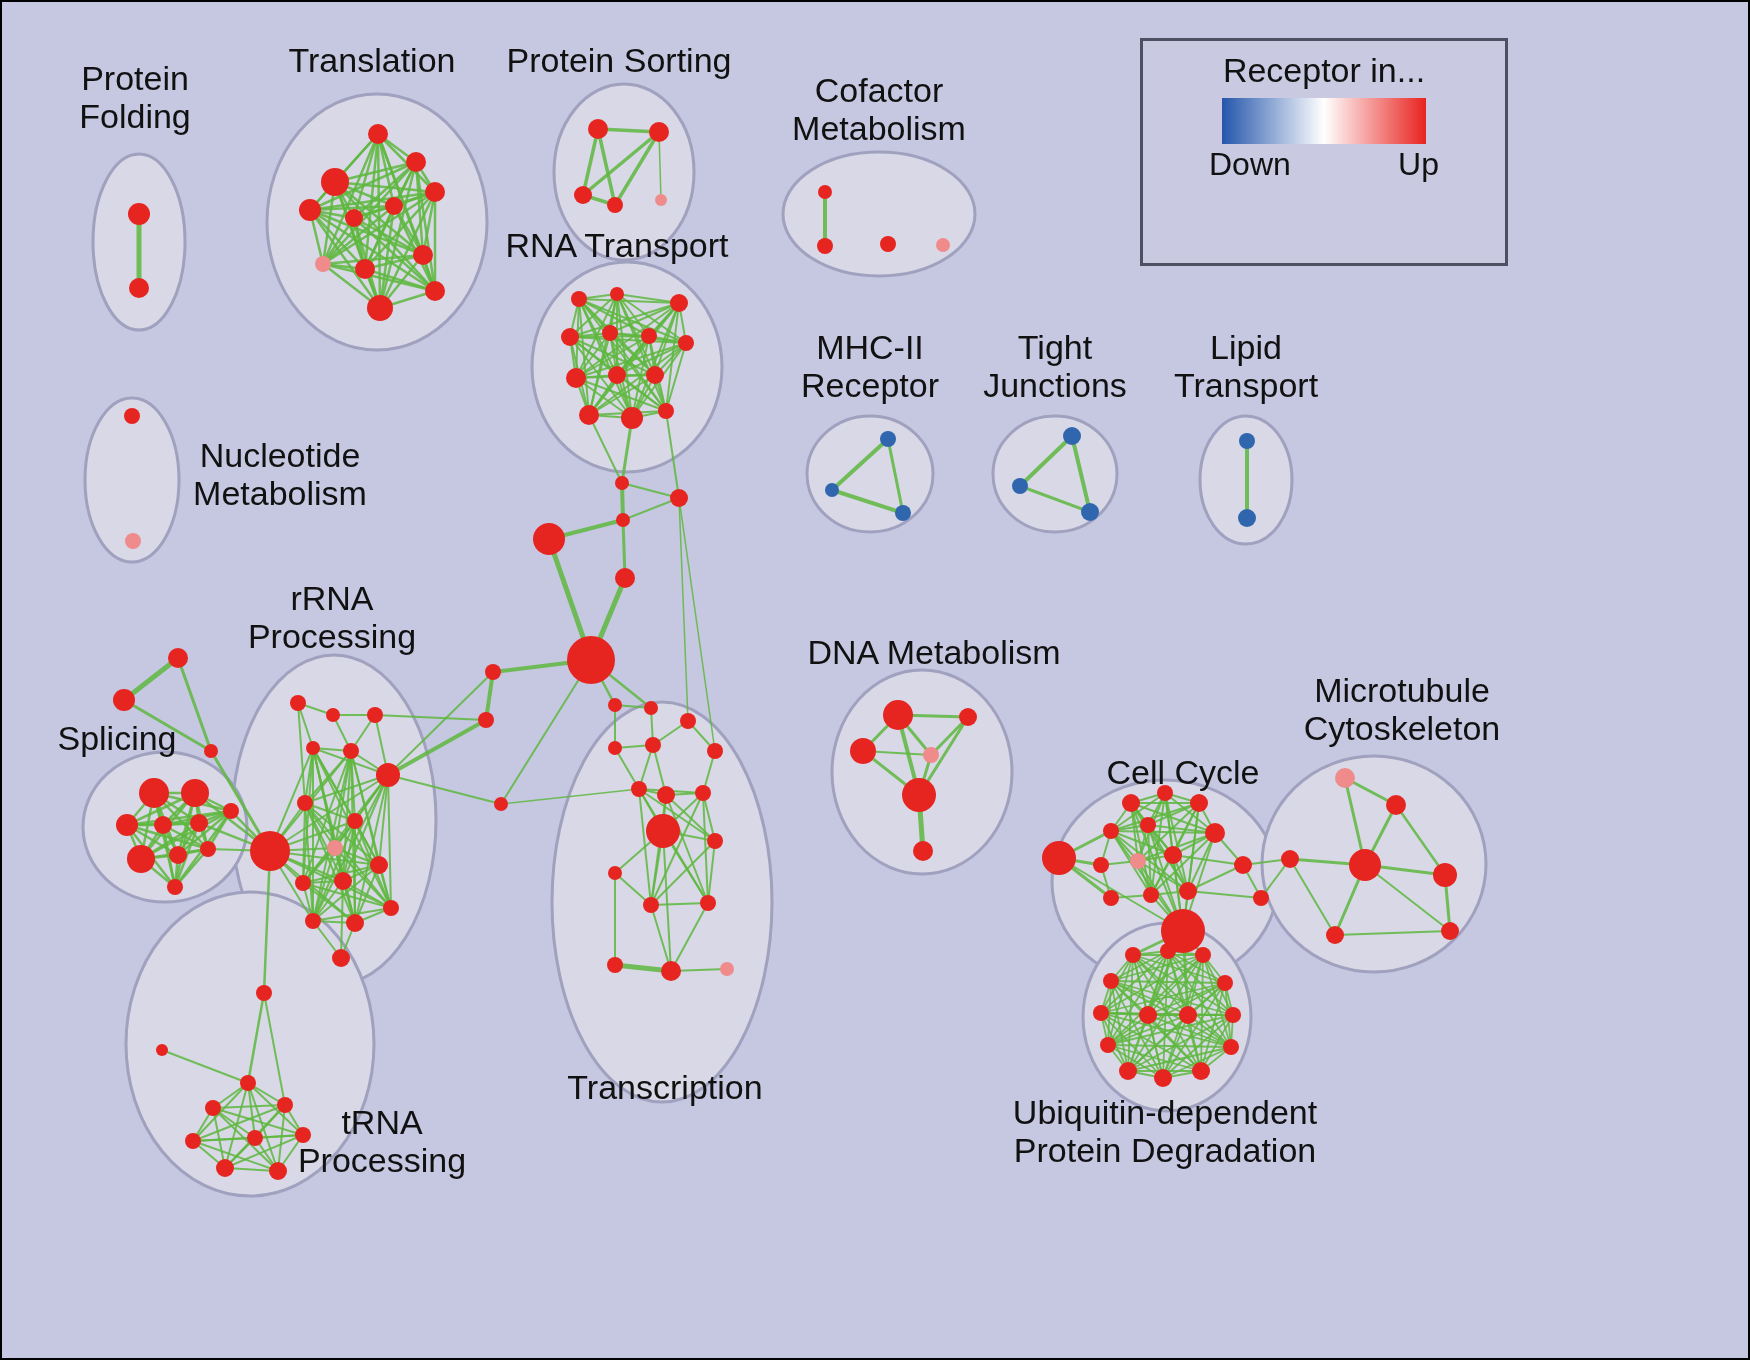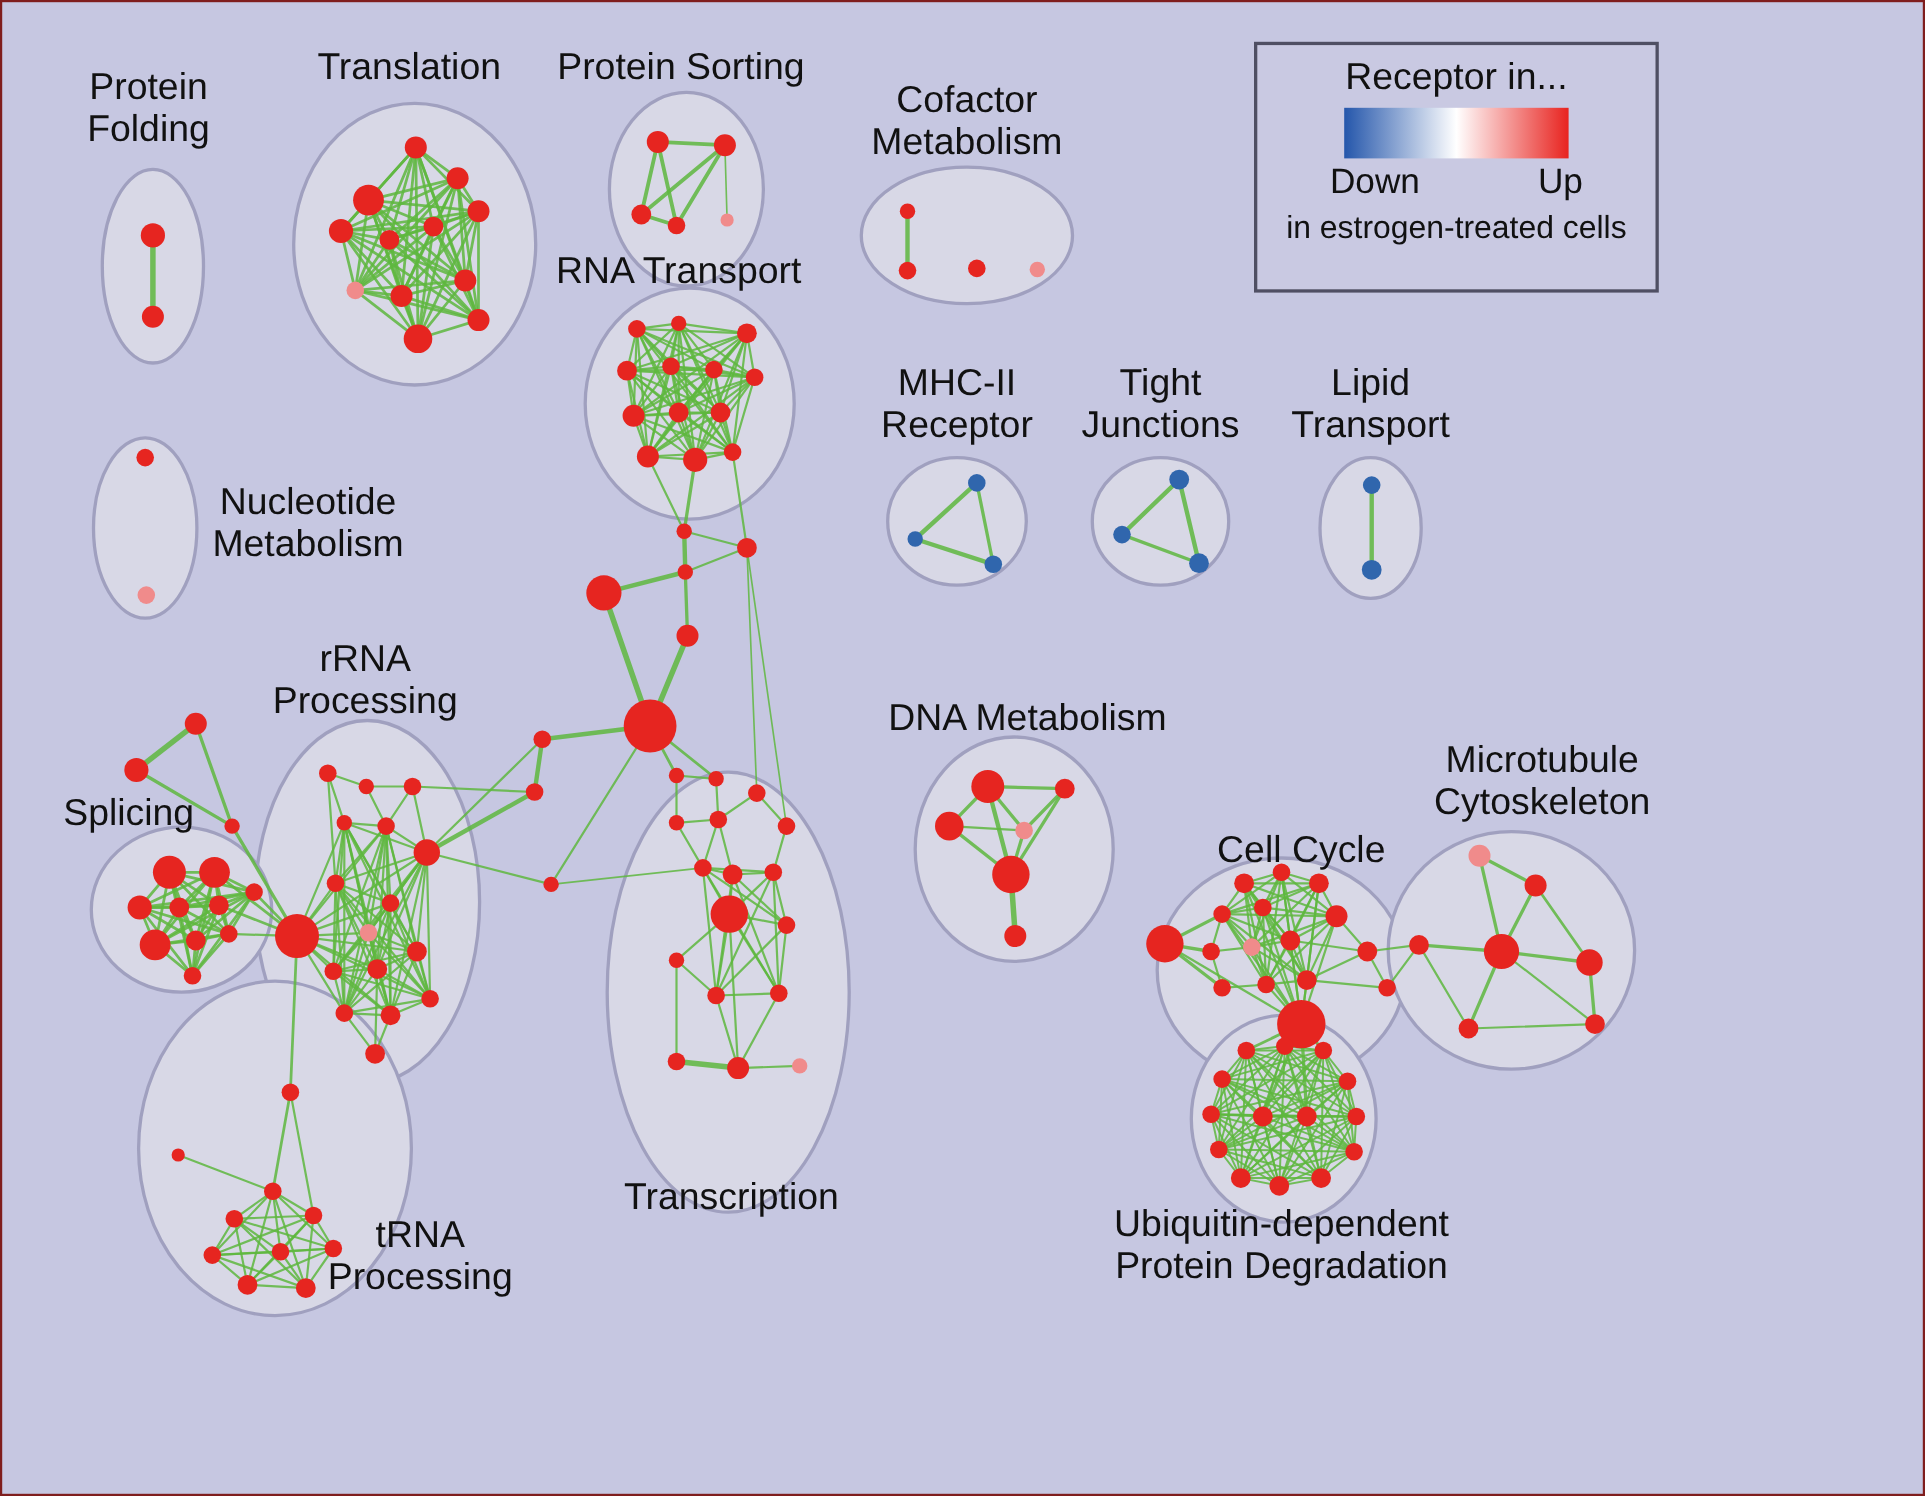--- a/index.html
+++ b/index.html
@@ -1,17 +1,17 @@
 <!DOCTYPE html>
 <html><head>
 <meta charset="utf-8">
 <style>
   html,body{margin:0;padding:0;background:#ffffff;}
   #canvas{position:relative;width:1750px;height:1360px;background:#c6c7e1;
-          border:2px solid #7f1d1d;box-sizing:border-box;overflow:hidden;
+          border:2px solid #000000;box-sizing:border-box;overflow:hidden;
           font-family:"Liberation Sans",sans-serif;}
   #network-svg{position:absolute;left:0;top:0;}
   .clabel{font-family:"Liberation Sans",sans-serif;font-size:34px;fill:#111111;}
   .legend{position:absolute;left:1138px;top:36px;width:368px;height:228px;
           border:3px solid #4f4f63;background:#c9c9e2;box-sizing:border-box;
           text-align:center;color:#111;}
   .legend-title{font-size:34px;margin-top:10px;}
   .legend-bar{width:204px;height:46px;margin:8px auto 0 auto;}
   .legend-ends{width:230px;margin:2px auto 0 auto;display:flex;
                justify-content:space-between;font-size:32px;gap:44px;}
@@ -803,15 +803,14 @@
       </g>
     </svg>
 
   <div class="legend">
     <div class="legend-title">Receptor in...</div>
     <div class="legend-bar" style="background: linear-gradient(to right, rgb(36, 86, 171), rgb(255, 255, 255) 50%, rgb(232, 35, 31));"></div>
     <div class="legend-ends">
       <span>Down</span>
       <span>Up</span>
     </div>
-    <div class="legend-sub first">in estrogen-treated cells</div>
   </div>
 </div>
 
 </body></html>

